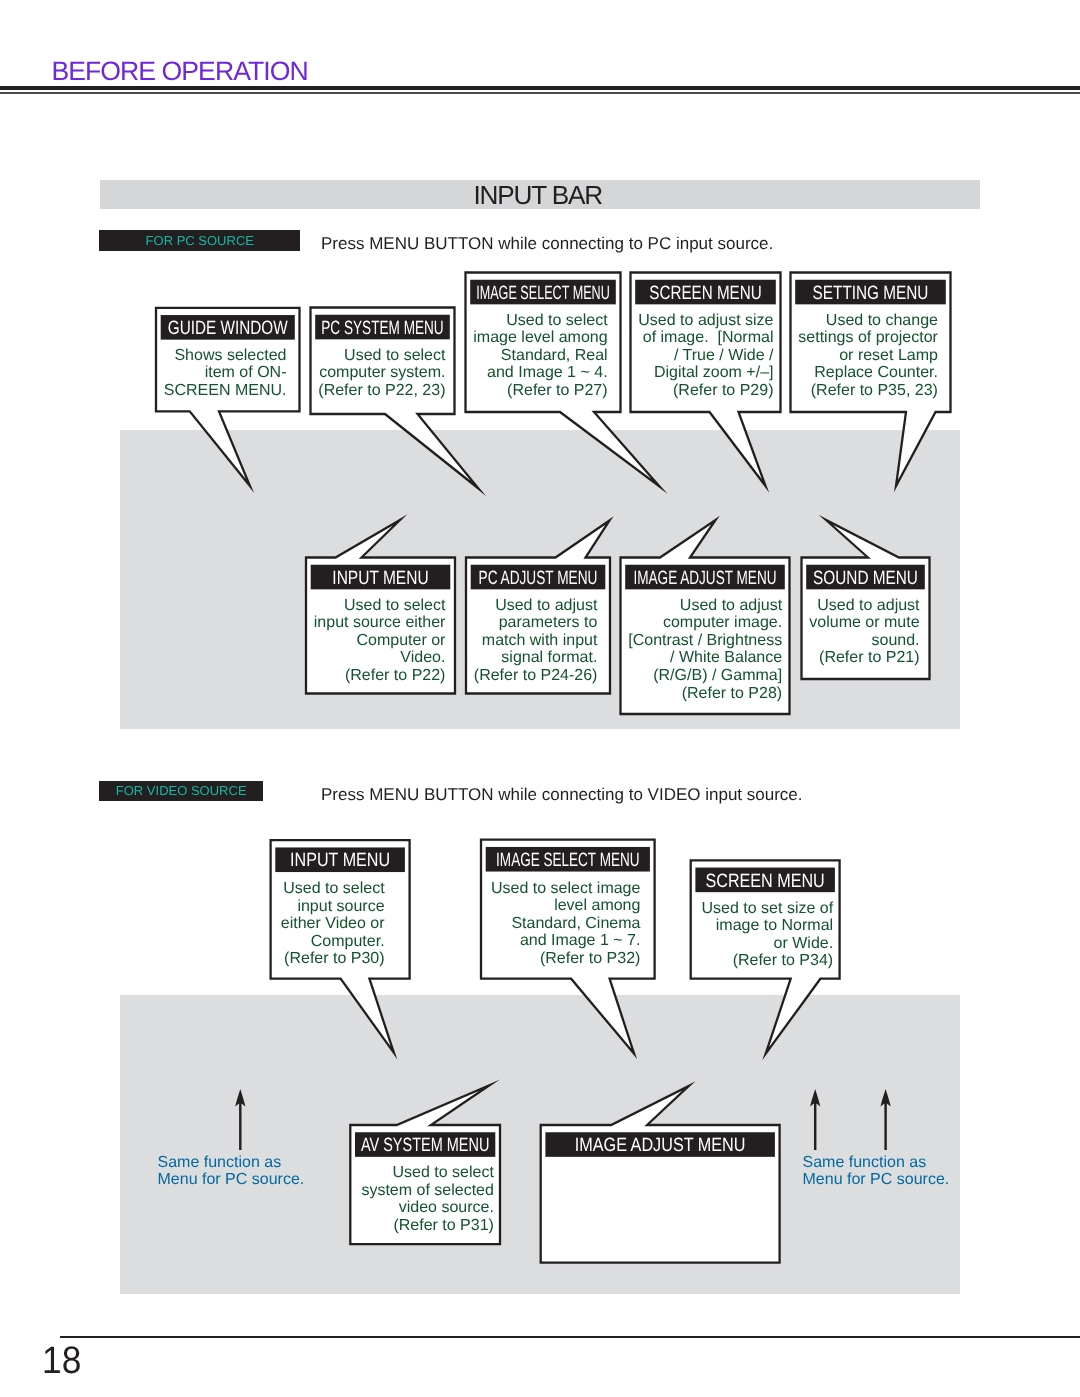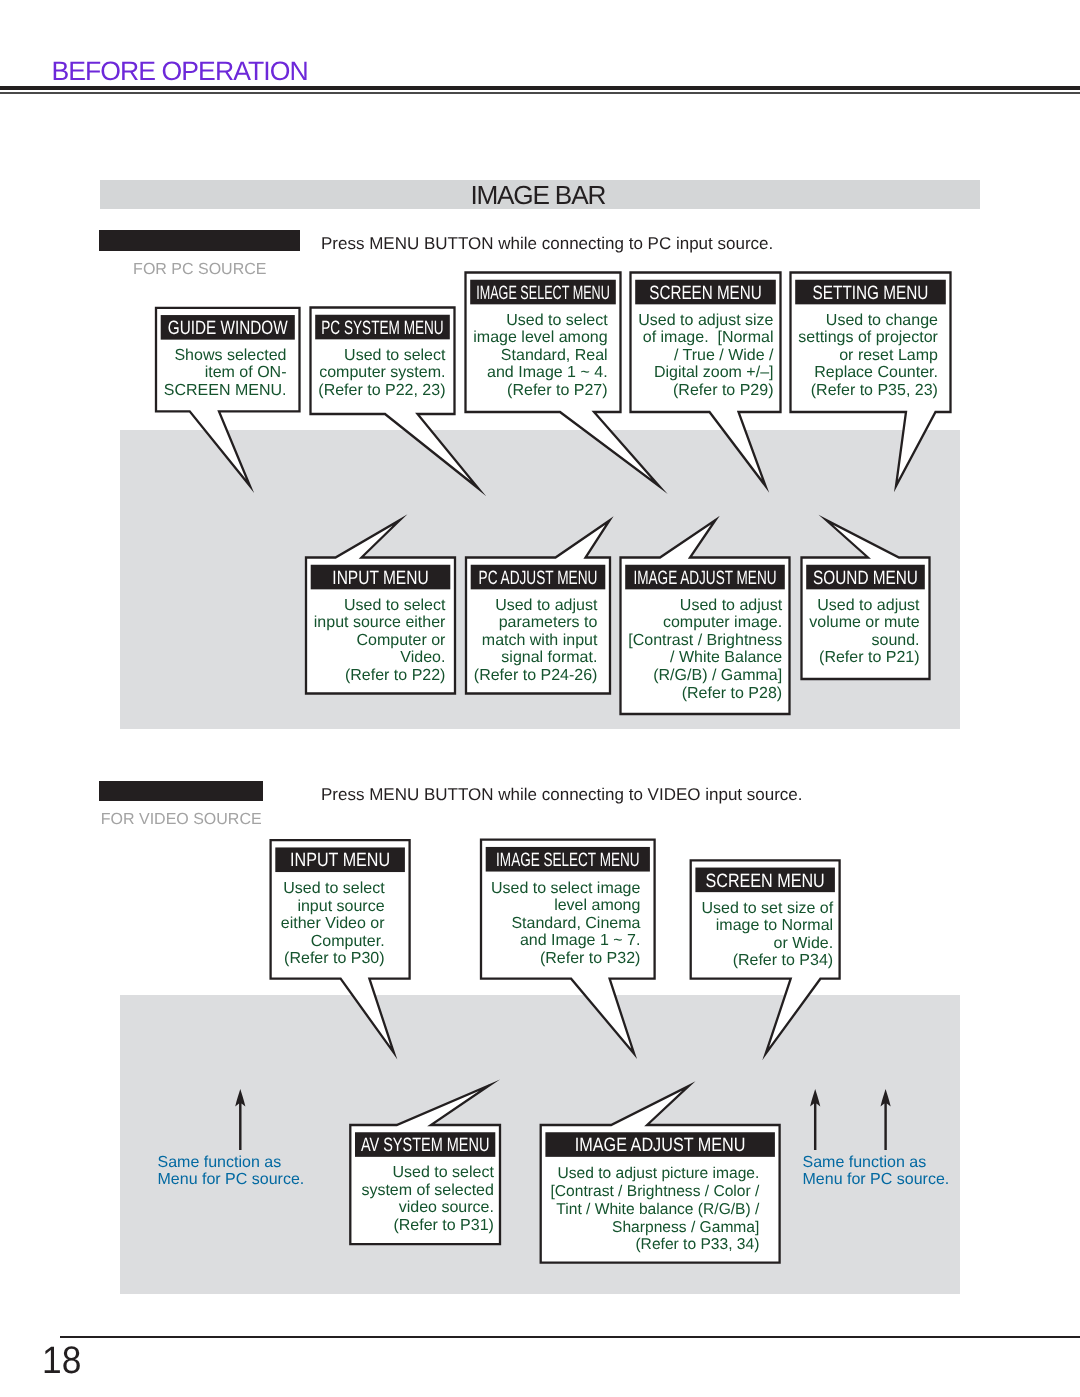--- a/index.html
+++ b/index.html
@@ -11,21 +11,21 @@
   .runhead{position:absolute;left:51.5px;top:56px;font-size:26.6px;letter-spacing:-0.95px;color:#6d28d9;}
   .rule-thick{position:absolute;left:0;top:85.7px;width:1080px;height:4.6px;background:#231f20;}
   .rule-thin{position:absolute;left:0;top:91.8px;width:1080px;height:2.1px;background:#4a4a4a;}
 
   
   .titleband{position:absolute;left:100px;top:180px;width:880px;height:29.3px;background:#d4d6d7;}
   .titleband span{position:absolute;left:0;right:4.5px;top:-0.5px;text-align:center;font-size:26.2px;letter-spacing:-1.2px;}
 
   
   .badge{position:absolute;background:#231f20;}
-  .badge span{position:absolute;left:0;right:0;top:2.4px;text-align:center;color:#a3a3a3;font-size:16px;margin-top:28px;}
+  .badge span{position:absolute;left:0;right:0;top:2.4px;text-align:center;color:#14b8a6;font-size:13px;}
 
   .intro{position:absolute;font-size:17px;color:#231f20;white-space:nowrap;}
 
   
   .graypanel{position:absolute;background:#dcdddf;}
 
   
   .overlay{position:absolute;left:0;top:0;width:1080px;height:1397px;pointer-events:none;}
 
   
@@ -40,21 +40,21 @@
 </head>
 <body>
 
 <div class="page">
 
   <div class="runhead">BEFORE OPERATION</div>
   <div class="rule-thick"></div>
   <div class="rule-thin"></div>
 
   <div class="titleband">
-    <span>IMAGE BAR</span>
+    <span>INPUT BAR</span>
   </div>
 
   <div class="badge" style="left:99.4px;top:230.4px;width:200.8px;height:20.9px;">
     <span>FOR PC SOURCE</span>
   </div>
   <div class="intro" style="left:321px;top:233.8px;">Press MENU BUTTON while connecting to PC input source.</div>
 
   <div class="graypanel" style="left:120.1px;top:430px;width:840px;height:299.3px;"></div>
 
   <div class="badge" style="left:99.2px;top:781.1px;width:164px;height:20.4px;">
@@ -195,22 +195,17 @@
 and Image 1 ~ 7.
 (Refer to P32)</div>
     <div class="cobody" style="left:701.5px;top:899.6px;">Used to set size of
 image to Normal
 or Wide.
 (Refer to P34)</div>
     <div class="cobody" style="left:361.40000000000003px;top:1164.1px;">Used to select
 system of selected
 video source.
 (Refer to P31)</div>
-    <div class="cobody" style="left:550.5px;top:1165.4px;font-size:15.6px;line-height:17.7px;">Used to adjust picture image.
-[Contrast / Brightness / Color /
-Tint / White balance (R/G/B) /
-Sharpness / Gamma]
-(Refer to P33, 34)</div>
     <div class="note" style="left:157.5px;top:1153.5px;">Same function as
 Menu for PC source.</div>
     <div class="note" style="left:802.5px;top:1153.5px;">Same function as
 Menu for PC source.</div>
   </div>
 
 </body></html>

